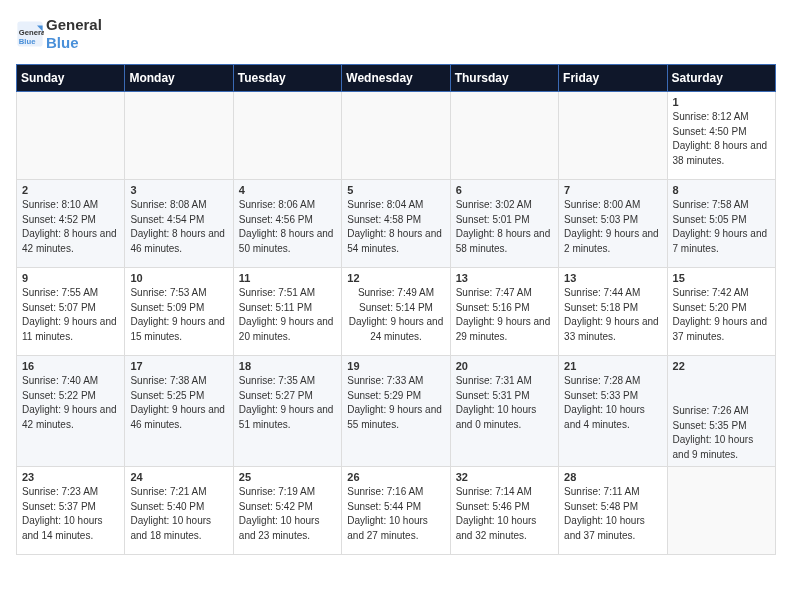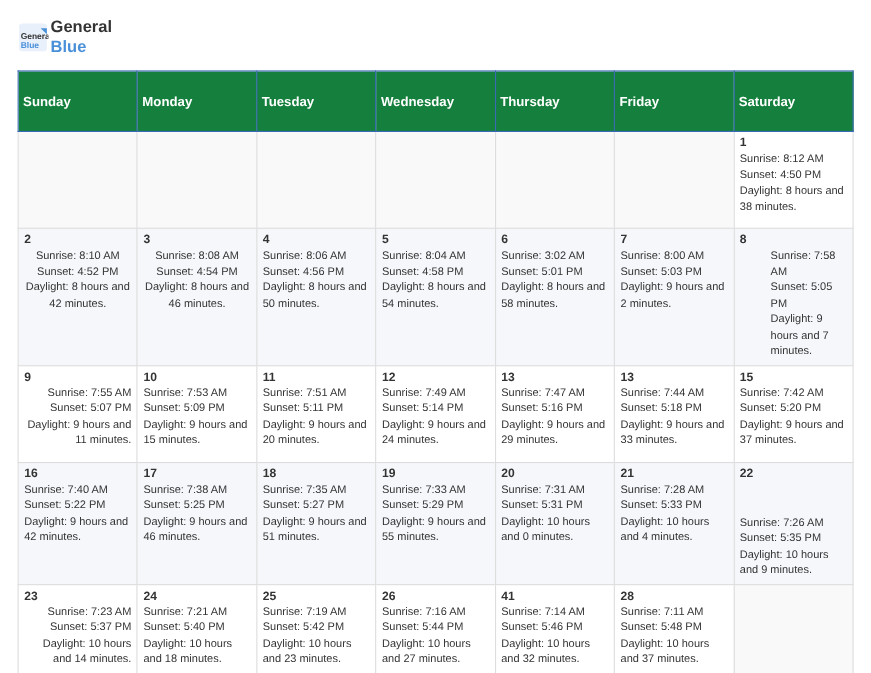--- a/index.html
+++ b/index.html
@@ -36,25 +36,25 @@
     .location {
       font-size: 14px;
       color: #555;
     }
     .calendar {
       width: 100%;
       border-collapse: collapse;
       border: 1px solid #ccc;
     }
     .calendar th {
-      background: #15803d;
+      background: #0f172a;
       color: #fff;
       font-size: 12px;
       font-weight: bold;
-      padding: 20px 4px;
+      padding: 6px 4px;
       text-align: left;
       border: 1px solid #3a6ab5;
     }
     .calendar td {
       vertical-align: top;
       border: 1px solid #ddd;
       padding: 4px 5px;
       font-size: 10px;
       color: #333;
       width: calc(100% / 7);
@@ -124,27 +124,27 @@
         <td>
           <span class="day-num">1</span>
           <div class="day-info" style="white-space: pre-line;">Sunrise: 8:12 AM
 Sunset: 4:50 PM
 Daylight: 8 hours and 38 minutes.</div>
         </td>
       </tr>
       <tr>
         <td>
           <span class="day-num">2</span>
-          <div class="day-info" style="white-space: pre-line; text-align: center;">Sunrise: 8:10 AM
+          <div class="day-info" style="white-space: pre-line;">Sunrise: 8:10 AM
 Sunset: 4:52 PM
 Daylight: 8 hours and 42 minutes.</div>
         </td>
         <td>
           <span class="day-num">3</span>
-          <div class="day-info" style="white-space: pre-line; text-align: center;">Sunrise: 8:08 AM
+          <div class="day-info" style="white-space: pre-line;">Sunrise: 8:08 AM
 Sunset: 4:54 PM
 Daylight: 8 hours and 46 minutes.</div>
         </td>
         <td>
           <span class="day-num">4</span>
           <div class="day-info" style="white-space: pre-line;">Sunrise: 8:06 AM
 Sunset: 4:56 PM
 Daylight: 8 hours and 50 minutes.</div>
         </td>
         <td>
@@ -160,47 +160,47 @@
 Daylight: 8 hours and 58 minutes.</div>
         </td>
         <td>
           <span class="day-num">7</span>
           <div class="day-info" style="white-space: pre-line;">Sunrise: 8:00 AM
 Sunset: 5:03 PM
 Daylight: 9 hours and 2 minutes.</div>
         </td>
         <td>
           <span class="day-num">8</span>
-          <div class="day-info" style="white-space: pre-line; margin-left: 28px;">Sunrise: 7:58 AM
+          <div class="day-info" style="white-space: pre-line;">Sunrise: 7:58 AM
 Sunset: 5:05 PM
 Daylight: 9 hours and 7 minutes.</div>
         </td>
       </tr>
       <tr>
         <td>
           <span class="day-num">9</span>
-          <div class="day-info" style="white-space: pre-line; text-align: right;">Sunrise: 7:55 AM
+          <div class="day-info" style="white-space: pre-line;">Sunrise: 7:55 AM
 Sunset: 5:07 PM
 Daylight: 9 hours and 11 minutes.</div>
         </td>
         <td>
           <span class="day-num">10</span>
           <div class="day-info" style="white-space: pre-line;">Sunrise: 7:53 AM
 Sunset: 5:09 PM
 Daylight: 9 hours and 15 minutes.</div>
         </td>
         <td>
           <span class="day-num">11</span>
           <div class="day-info" style="white-space: pre-line;">Sunrise: 7:51 AM
 Sunset: 5:11 PM
 Daylight: 9 hours and 20 minutes.</div>
         </td>
         <td>
           <span class="day-num">12</span>
-          <div class="day-info" style="white-space: pre-line;">Sunrise: 7:49 AM
+          <div class="day-info" style="white-space: pre-line; text-align: center;">Sunrise: 7:49 AM
 Sunset: 5:14 PM
 Daylight: 9 hours and 24 minutes.</div>
         </td>
         <td>
           <span class="day-num">13</span>
           <div class="day-info" style="white-space: pre-line;">Sunrise: 7:47 AM
 Sunset: 5:16 PM
 Daylight: 9 hours and 29 minutes.</div>
         </td>
         <td>
@@ -256,21 +256,21 @@
         <td>
           <span class="day-num">22</span>
           <div class="day-info" style="white-space: pre-line; margin-top: 32px;">Sunrise: 7:26 AM
 Sunset: 5:35 PM
 Daylight: 10 hours and 9 minutes.</div>
         </td>
       </tr>
       <tr>
         <td>
           <span class="day-num">23</span>
-          <div class="day-info" style="white-space: pre-line; text-align: right;">Sunrise: 7:23 AM
+          <div class="day-info" style="white-space: pre-line;">Sunrise: 7:23 AM
 Sunset: 5:37 PM
 Daylight: 10 hours and 14 minutes.</div>
         </td>
         <td>
           <span class="day-num">24</span>
           <div class="day-info" style="white-space: pre-line;">Sunrise: 7:21 AM
 Sunset: 5:40 PM
 Daylight: 10 hours and 18 minutes.</div>
         </td>
         <td>
@@ -279,21 +279,21 @@
 Sunset: 5:42 PM
 Daylight: 10 hours and 23 minutes.</div>
         </td>
         <td>
           <span class="day-num">26</span>
           <div class="day-info" style="white-space: pre-line;">Sunrise: 7:16 AM
 Sunset: 5:44 PM
 Daylight: 10 hours and 27 minutes.</div>
         </td>
         <td>
-          <span class="day-num">41</span>
+          <span class="day-num">32</span>
           <div class="day-info" style="white-space: pre-line;">Sunrise: 7:14 AM
 Sunset: 5:46 PM
 Daylight: 10 hours and 32 minutes.</div>
         </td>
         <td>
           <span class="day-num">28</span>
           <div class="day-info" style="white-space: pre-line;">Sunrise: 7:11 AM
 Sunset: 5:48 PM
 Daylight: 10 hours and 37 minutes.</div>
         </td>

